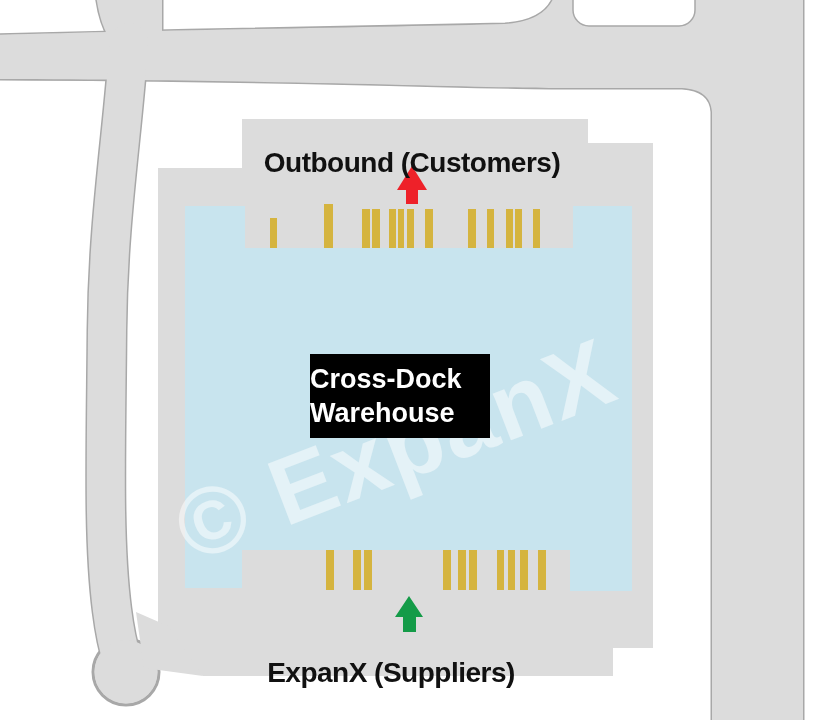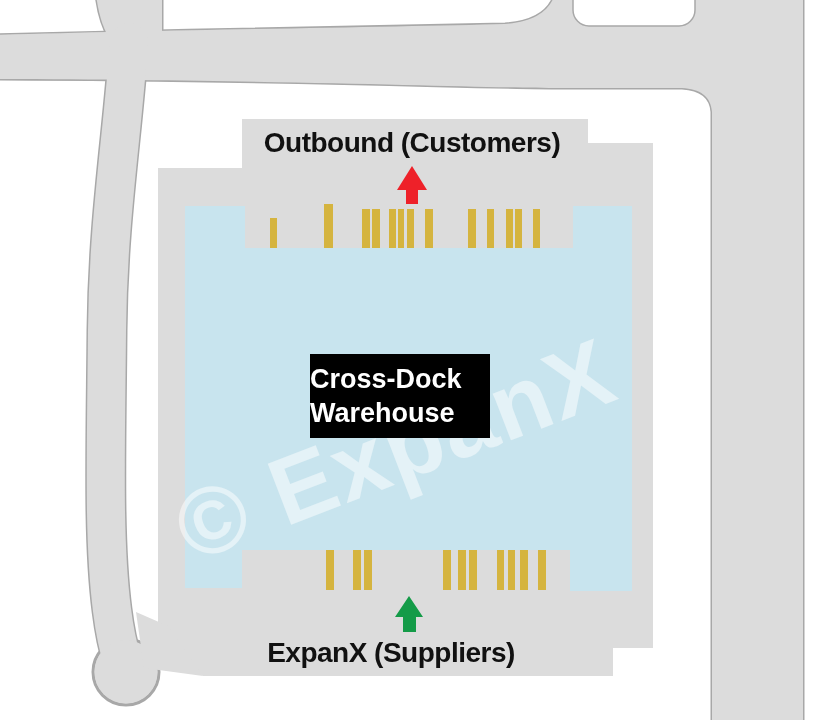--- a/index.html
+++ b/index.html
@@ -16,21 +16,21 @@
   .roadLineB{fill:none;stroke:var(--road);stroke-width:38px;stroke-linecap:round;}
   .notch{fill:#fff;stroke:var(--road-outline);stroke-width:1.5px;}
   .site{fill:var(--site);}
   .building{fill:var(--building);}
   .dock-door{fill:var(--dock);}
   .arrow-out{fill:var(--red);}
   .arrow-in{fill:var(--green);}
   .map-label{
     position:absolute;transform:translateX(-50%);
     font-weight:bold;font-size:28px;letter-spacing:-0.5px;
-    color:var(--text);white-space:nowrap;
+    color:var(--text);white-space:nowrap;margin-top:20px;
   }
   .outbound-label{left:412px;top:127px;}
   .inbound-label{left:391px;top:637px;}
   .watermark{
     position:absolute;left:395px;top:450px;
     transform:translate(-50%,-50%) rotate(-21deg);
     font-size:95px;font-weight:bold;letter-spacing:2px;
     color:var(--wm);white-space:nowrap;pointer-events:none;
   }
   .bldg-label{

